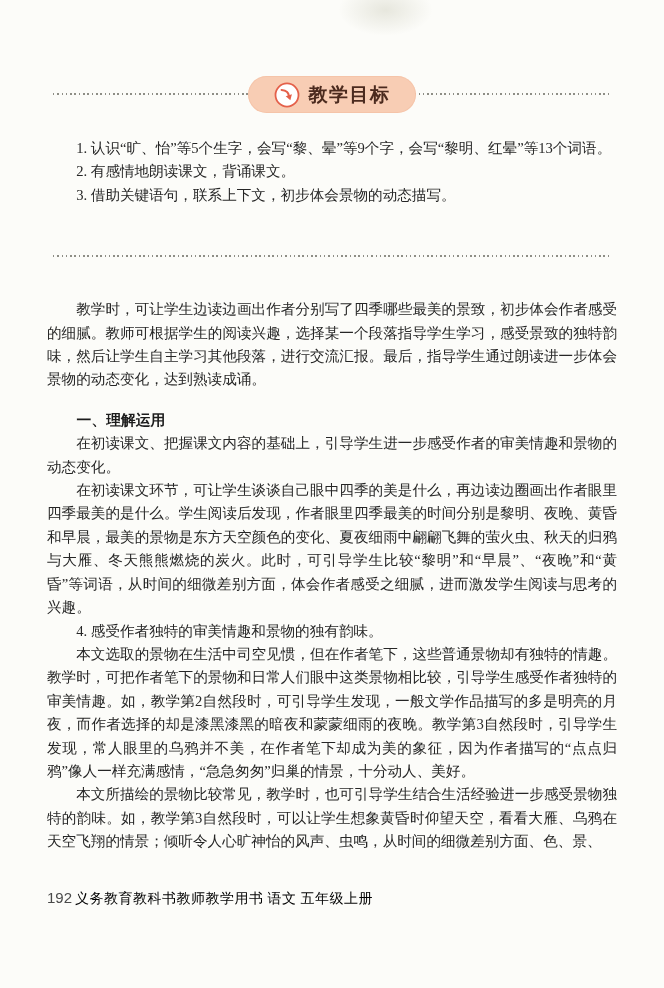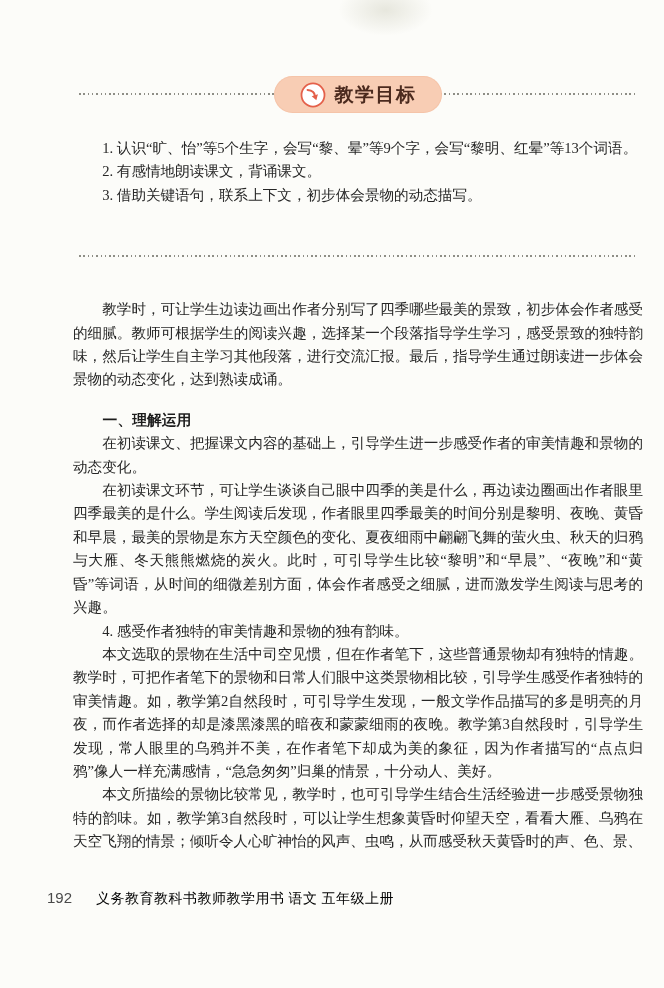--- a/index.html
+++ b/index.html
@@ -9,21 +9,21 @@
     background:#fcfcf9;
     overflow:hidden;
     font-family:"Liberation Serif","DejaVu Serif",serif;
     color:#262626;
   }
   .smudge{
     position:absolute;left:338px;top:-16px;width:95px;height:52px;
     border-radius:50%;
     background:radial-gradient(ellipse at center, rgba(205,205,188,0.45), rgba(205,205,188,0) 70%);
   }
-  .content{position:absolute;left:47px;top:76px;width:570px;margin-left:26px;}
+  .content{position:absolute;left:47px;top:76px;width:570px;}
   .badge-row{position:relative;height:37px;}
   .dotted{
     position:absolute;left:6px;right:6px;top:17px;height:2px;
     background-image:repeating-linear-gradient(90deg,#8e8e86 0,#8e8e86 1.5px,transparent 1.5px,transparent 4.3px);
   }
   .badge{
     position:absolute;left:50%;top:0;transform:translateX(-50%);
     width:168px;height:37px;border-radius:19px;
     background:#f8cdb4;
     display:flex;align-items:center;justify-content:center;gap:9px;
@@ -43,21 +43,21 @@
   .suggestions-header{margin-top:31px;}
   .intro{margin-top:23px;font-family:Liberation Serif, serif;}
   .section-heading{
     margin:17px 0 0 0;
     font-family:"Liberation Sans","DejaVu Sans",sans-serif;
     font-weight:700;font-size:14.8px;line-height:23.4px;
     text-indent:2em;color:#1c1c1c;
   }
   .footer{
     position:absolute;left:47px;top:889px;
-    display:flex;align-items:baseline;gap:24px;
+    display:flex;align-items:baseline;gap:3px;
   }
   .page-num{
     font-family:"Liberation Sans","DejaVu Sans",sans-serif;
     font-size:15px;color:#4a4a4a;
   }
   .series{font-size:14px;color:#000000;letter-spacing:0.5px;}
 </style>
 </head>
 <body>
 
@@ -91,20 +91,20 @@
     </div>
 
     <p class="para intro">教学时，可让学生边读边画出作者分别写了四季哪些最美的景致，初步体会作者感受的细腻。教师可根据学生的阅读兴趣，选择某一个段落指导学生学习，感受景致的独特韵味，然后让学生自主学习其他段落，进行交流汇报。最后，指导学生通过朗读进一步体会景物的动态变化，达到熟读成诵。</p>
 
     <h3 class="section-heading">一、理解运用</h3>
 
     <p class="para">在初读课文、把握课文内容的基础上，引导学生进一步感受作者的审美情趣和景物的动态变化。</p>
     <p class="para">在初读课文环节，可让学生谈谈自己眼中四季的美是什么，再边读边圈画出作者眼里四季最美的是什么。学生阅读后发现，作者眼里四季最美的时间分别是黎明、夜晚、黄昏和早晨，最美的景物是东方天空颜色的变化、夏夜细雨中翩翩飞舞的萤火虫、秋天的归鸦与大雁、冬天熊熊燃烧的炭火。此时，可引导学生比较“黎明”和“早晨”、“夜晚”和“黄昏”等词语，从时间的细微差别方面，体会作者感受之细腻，进而激发学生阅读与思考的兴趣。</p>
     <p class="para">4. 感受作者独特的审美情趣和景物的独有韵味。</p>
     <p class="para">本文选取的景物在生活中司空见惯，但在作者笔下，这些普通景物却有独特的情趣。教学时，可把作者笔下的景物和日常人们眼中这类景物相比较，引导学生感受作者独特的审美情趣。如，教学第2自然段时，可引导学生发现，一般文学作品描写的多是明亮的月夜，而作者选择的却是漆黑漆黑的暗夜和蒙蒙细雨的夜晚。教学第3自然段时，引导学生发现，常人眼里的乌鸦并不美，在作者笔下却成为美的象征，因为作者描写的“点点归鸦”像人一样充满感情，“急急匆匆”归巢的情景，十分动人、美好。</p>
-    <p class="para">本文所描绘的景物比较常见，教学时，也可引导学生结合生活经验进一步感受景物独特的韵味。如，教学第3自然段时，可以让学生想象黄昏时仰望天空，看看大雁、乌鸦在天空飞翔的情景；倾听令人心旷神怡的风声、虫鸣，从而感受秋天黄昏时的声、色、景、</p>
+    <p class="para">本文所描绘的景物比较常见，教学时，也可引导学生结合生活经验进一步感受景物独特的韵味。如，教学第3自然段时，可以让学生想象黄昏时仰望天空，看看大雁、乌鸦在天空飞翔的情景；倾听令人心旷神怡的风声、虫鸣，从时间的细微差别方面、色、景、</p>
   </div>
 
   <div class="footer">
     <span class="page-num">192</span>
     <span class="series">义务教育教科书教师教学用书 语文 五年级上册</span>
   </div>
 </div>
 
 </body></html>

